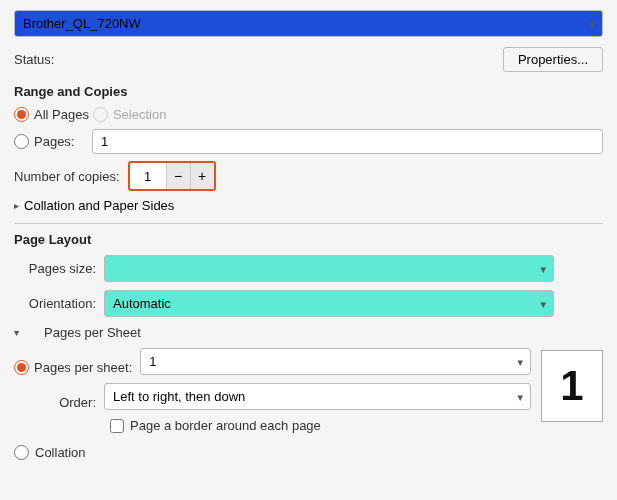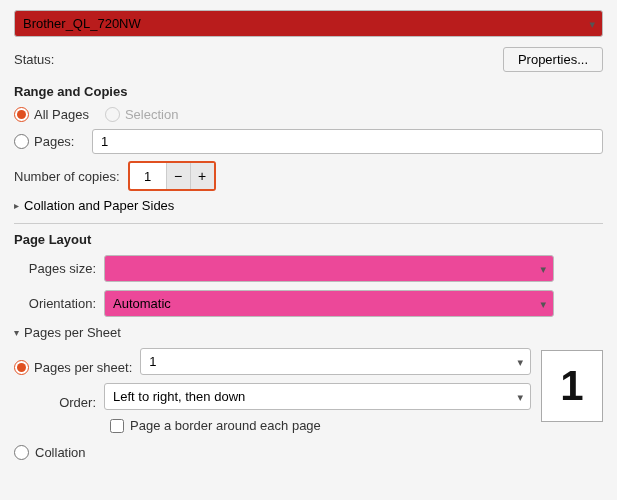--- a/index.html
+++ b/index.html
@@ -27,21 +27,21 @@
     }
     .printer-select-wrap {
       flex: 1;
       position: relative;
     }
     .printer-select {
       width: 100%;
       padding: 5px 28px 5px 8px;
       border: 1px solid #bbb;
       border-radius: 3px;
-      background: #b91c1c;
+      background: #1d4ed8;
       font-size: 13px;
       appearance: none;
       -webkit-appearance: none;
       cursor: pointer;
     }
     .printer-select-arrow {
       position: absolute;
       right: 8px;
       top: 50%;
       transform: translateY(-50%);
@@ -73,21 +73,21 @@
       font-weight: bold;
       font-size: 13px;
       margin-bottom: 8px;
       margin-top: 4px;
     }
     
     .range-copies-section { }
     .radio-row {
       display: flex;
       align-items: center;
-      gap: 16px;
+      gap: 4px;
       margin-bottom: 7px;
     }
     .radio-item {
       display: flex;
       align-items: center;
       gap: 5px;
       cursor: pointer;
     }
     .radio-input {
       width: 15px;
@@ -181,21 +181,21 @@
     .field-select-wrap {
       flex: 1;
       position: relative;
       max-width: 450px;
     }
     .field-select {
       width: 100%;
       padding: 5px 28px 5px 8px;
       border: 1px solid #bbb;
       border-radius: 3px;
-      background: #ec4899;
+      background: #5eead4;
       font-size: 13px;
       appearance: none;
       -webkit-appearance: none;
       cursor: pointer;
     }
     .field-select-arrow {
       position: absolute;
       right: 8px;
       top: 50%;
       transform: translateY(-50%);
@@ -205,21 +205,21 @@
     }
     
     .pages-per-sheet-header {
       display: flex;
       align-items: center;
       gap: 5px;
       margin-bottom: 8px;
       cursor: pointer;
     }
     .pps-arrow { font-size: 10px; color: #555; }
-    .pps-label { font-size: 13px; color: #333; font-weight: normal; }
+    .pps-label { font-size: 13px; color: #333; font-weight: normal; margin-left: 20px; }
     
     .pps-row-wrap {
       display: flex;
       align-items: flex-start;
       gap: 10px;
     }
     .pps-fields {
       flex: 1;
     }
     .pps-field-row {

